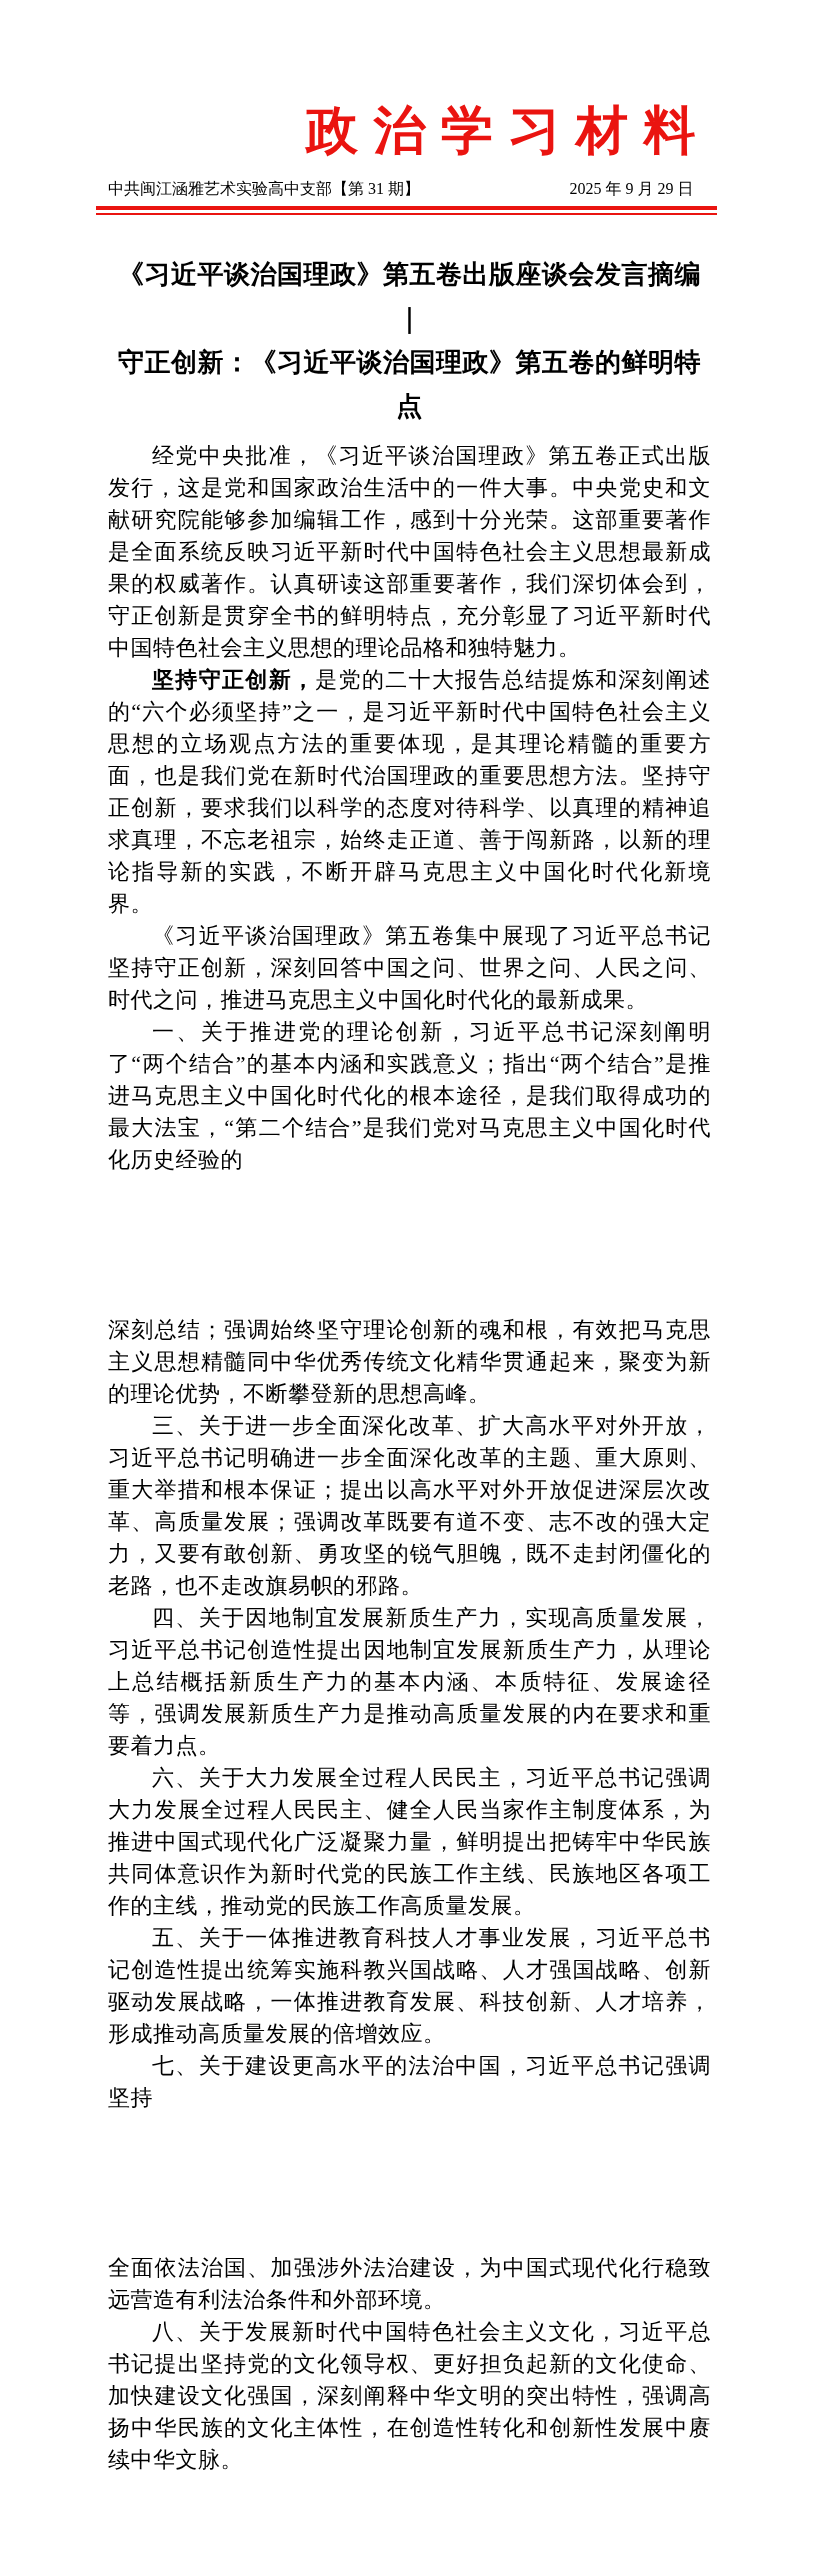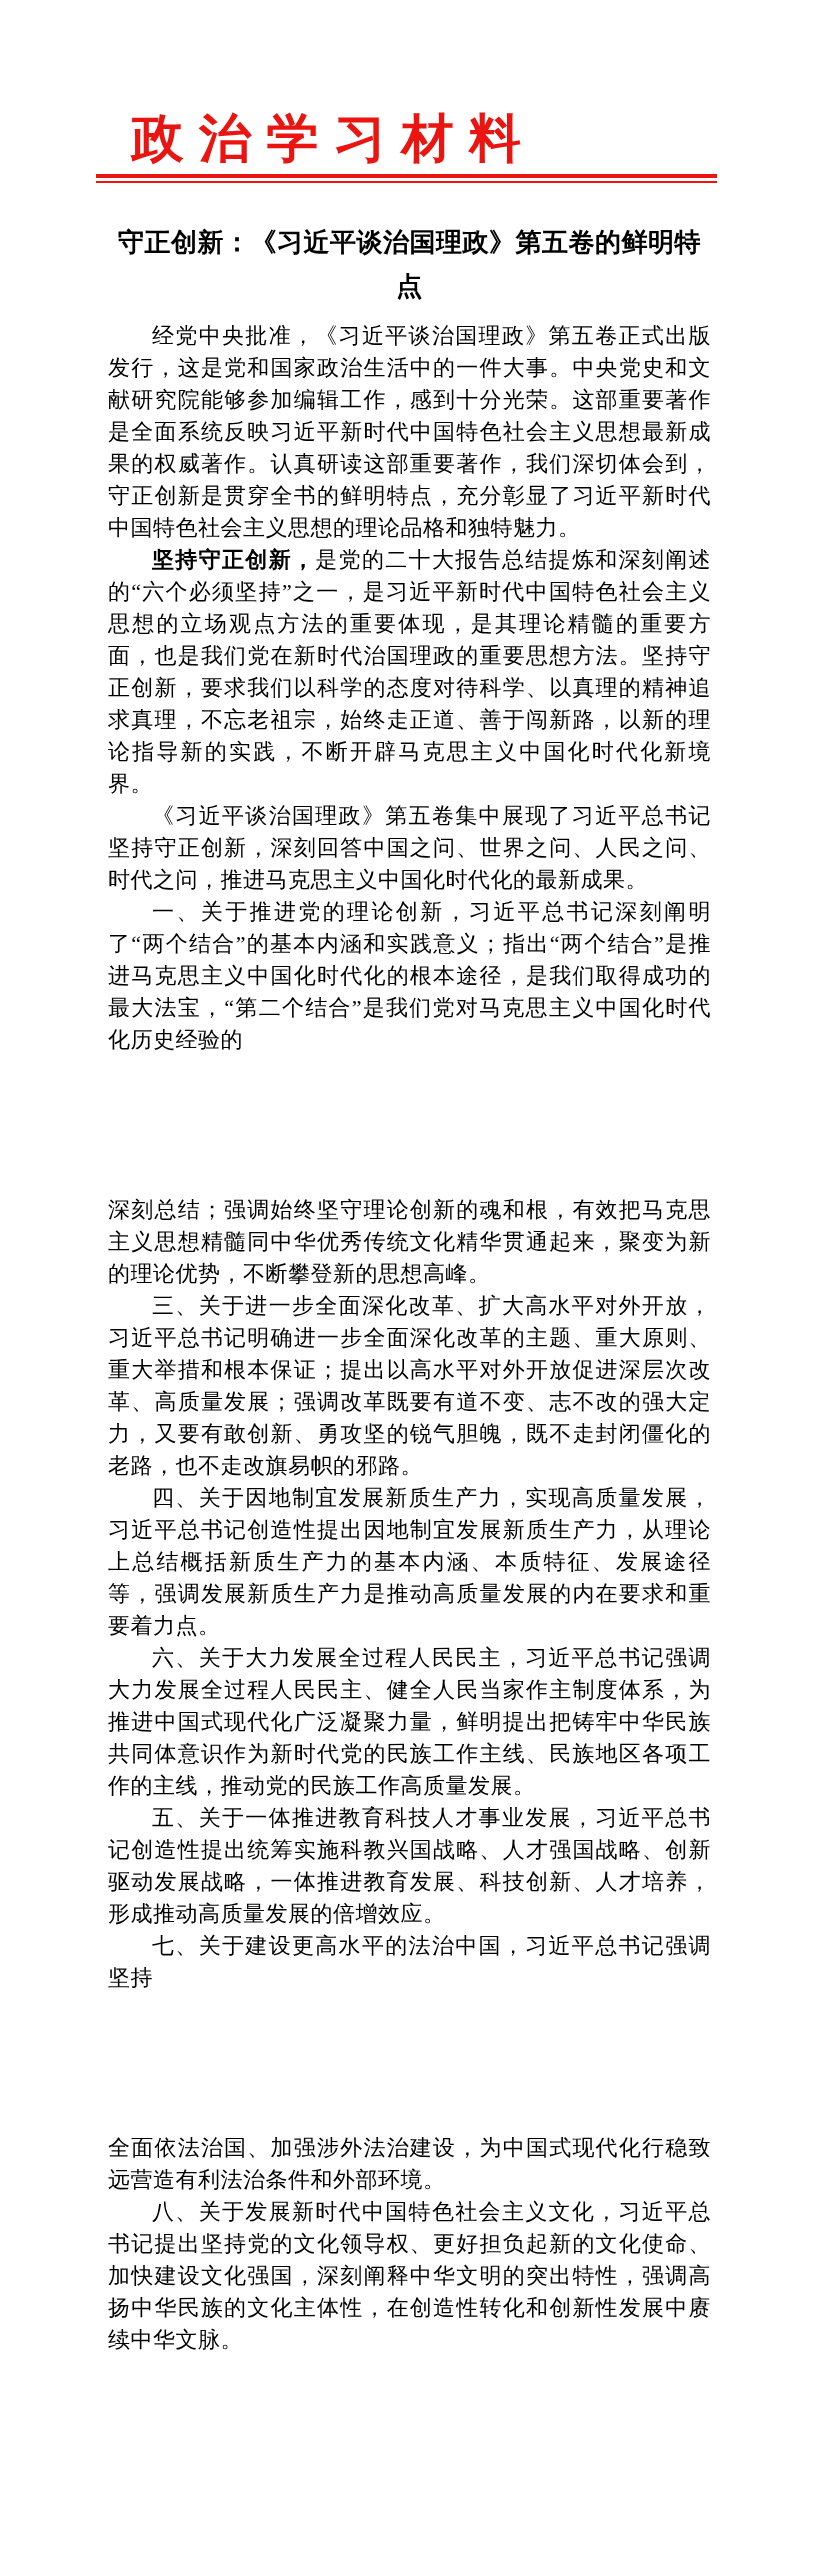--- a/index.html
+++ b/index.html
@@ -8,22 +8,22 @@
     width: 818px;
     min-height: 4115px;
     margin: 0 auto;
     background: #ffffff;
     box-sizing: border-box;
     padding: 103px 107px 72px 108px;
     font-family: "Liberation Serif", serif;
     color: #000000;
   }
   .masthead {
-    margin: 8px;
-    text-align: left;
+    margin: 0;
+    text-align: right;
     font-size: 52px;
     line-height: 55px;
     font-weight: bold;
     letter-spacing: 15.5px;
     text-indent: 15.5px; 
     color: #ea1410;
     font-family: "Liberation Serif", serif;
     white-space: nowrap;
   }
   .issue-row {
@@ -62,27 +62,32 @@
   }
   .page-gap { height: 138px; }
 </style>
 </head>
 <body>
 
 <div class="page">
 
   <h1 class="masthead">政治学习材料</h1>
 
+  <div class="issue-row">
+    <span class="issue-org">中共闽江涵雅艺术实验高中支部【第 31 期】</span>
+    <span class="issue-date">2025 年 9 月 29 日</span>
+  </div>
 
   <div class="rules">
     <div class="rule-thick"></div>
     <div class="rule-thin"></div>
   </div>
 
   <h2 class="article-title">
+    <span style="display:block">《习近平谈治国理政》第五卷出版座谈会发言摘编｜</span>
     <span style="display:block">守正创新：《习近平谈治国理政》第五卷的鲜明特点</span>
   </h2>
 
   <div class="article-body">
       <p class="para indent">经党中央批准，《习近平谈治国理政》第五卷正式出版发行，这是党和国家政治生活中的一件大事。中央党史和文献研究院能够参加编辑工作，感到十分光荣。这部重要著作是全面系统反映习近平新时代中国特色社会主义思想最新成果的权威著作。认真研读这部重要著作，我们深切体会到，守正创新是贯穿全书的鲜明特点，充分彰显了习近平新时代中国特色社会主义思想的理论品格和独特魅力。</p>
       <p class="para indent"><strong>坚持守正创新，</strong>是党的二十大报告总结提炼和深刻阐述的“六个必须坚持”之一，是习近平新时代中国特色社会主义思想的立场观点方法的重要体现，是其理论精髓的重要方面，也是我们党在新时代治国理政的重要思想方法。坚持守正创新，要求我们以科学的态度对待科学、以真理的精神追求真理，不忘老祖宗，始终走正道、善于闯新路，以新的理论指导新的实践，不断开辟马克思主义中国化时代化新境界。</p>
       <p class="para indent">《习近平谈治国理政》第五卷集中展现了习近平总书记坚持守正创新，深刻回答中国之问、世界之问、人民之问、时代之问，推进马克思主义中国化时代化的最新成果。</p>
       <p class="para indent">一、关于推进党的理论创新，习近平总书记深刻阐明了“两个结合”的基本内涵和实践意义；指出“两个结合”是推进马克思主义中国化时代化的根本途径，是我们取得成功的最大法宝，“第二个结合”是我们党对马克思主义中国化时代化历史经验的</p>
       <div class="page-gap"></div>
       <p class="para">深刻总结；强调始终坚守理论创新的魂和根，有效把马克思主义思想精髓同中华优秀传统文化精华贯通起来，聚变为新的理论优势，不断攀登新的思想高峰。</p>

